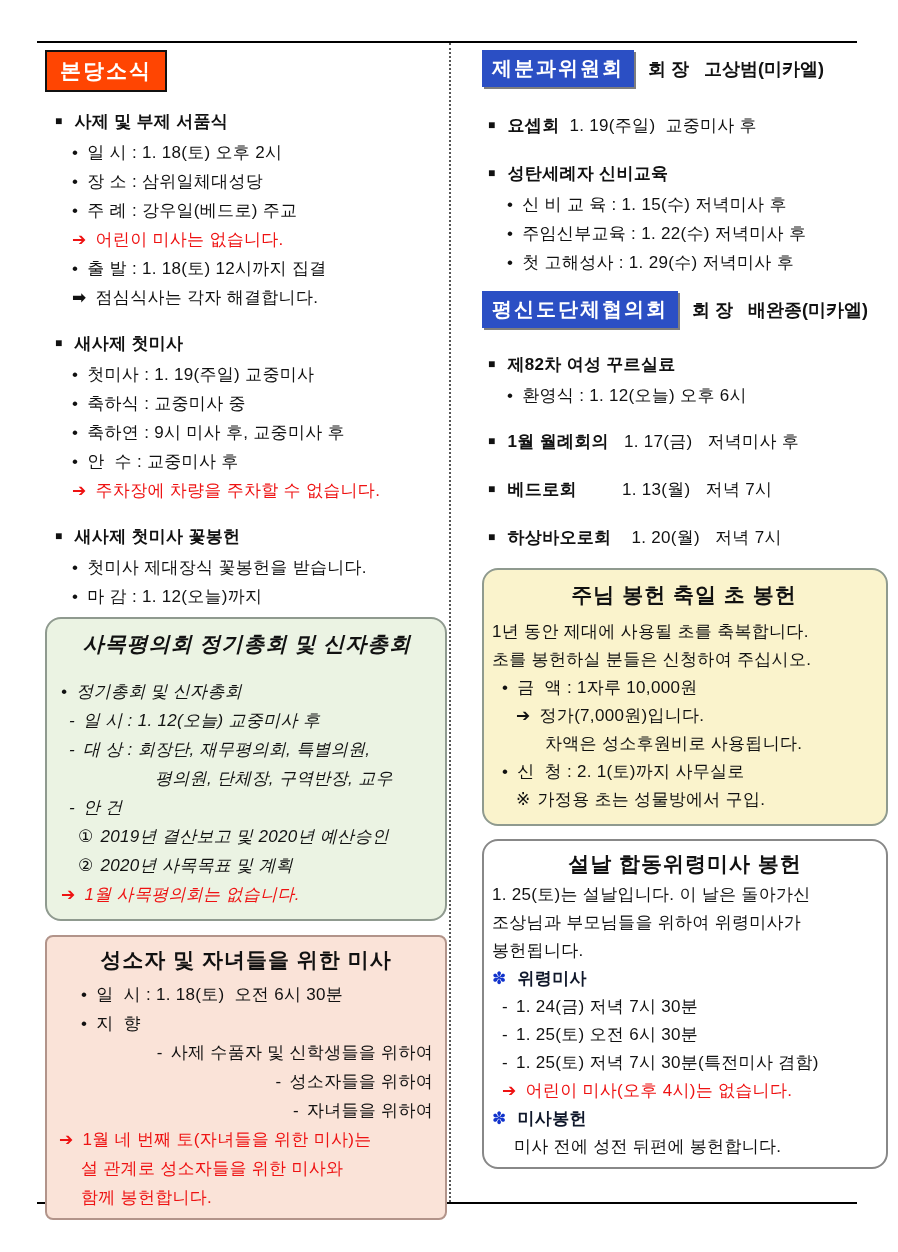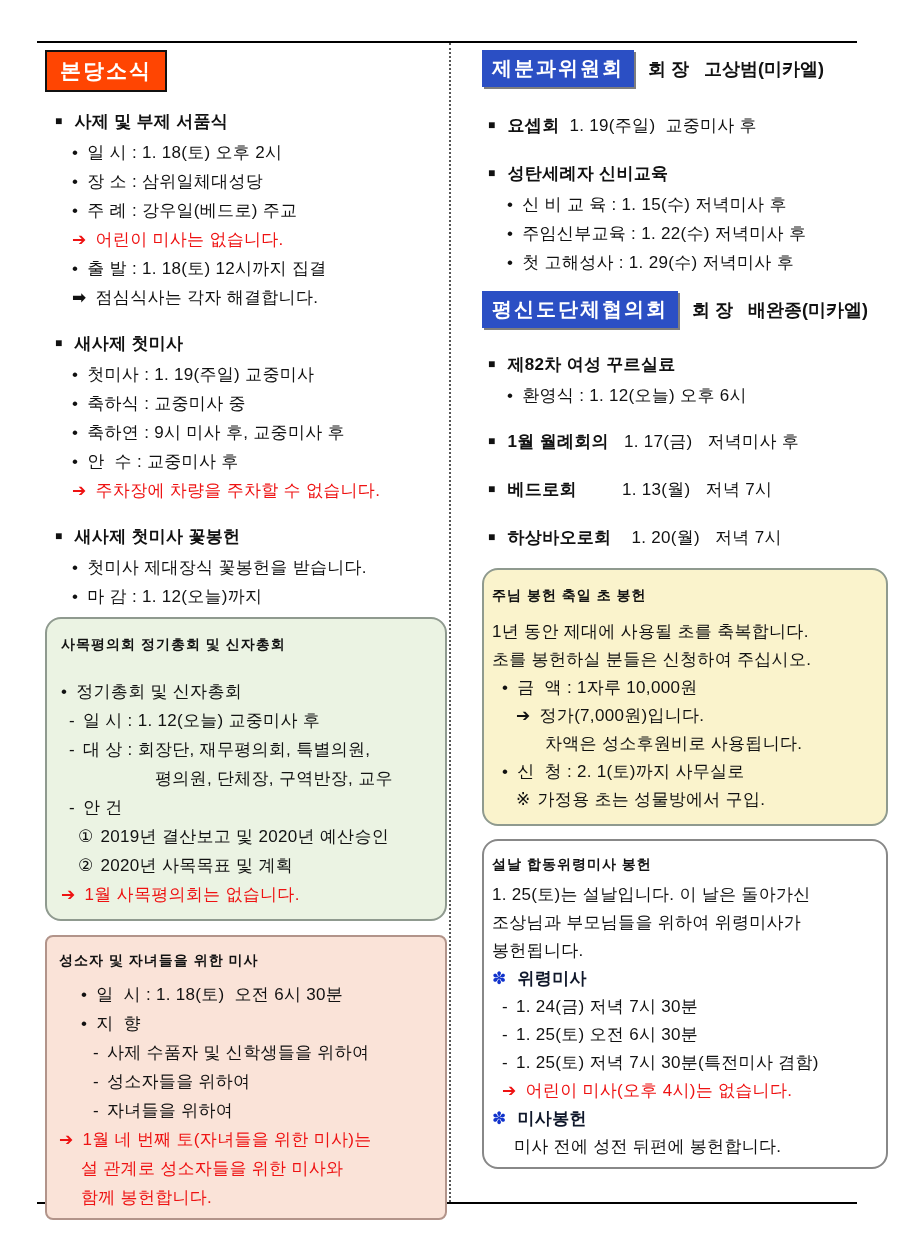--- a/index.html
+++ b/index.html
@@ -58,33 +58,33 @@
   
   .news{padding-left:10px;}
   .news .i1{padding-left:17px;}
 
   .subcom{padding-left:6px;}
   .subcom .i1{padding-left:19px;}
 
   
   .rbox{border:2px solid #8f9a8f;border-radius:16px;margin-top:6px;}
   .rbox .title{
-    text-align:left;font-weight:bold;font-size:14px;
+    text-align:center;font-weight:bold;font-size:21px;
     letter-spacing:1px;line-height:30px;
   }
-  .box-council{background:#ebf3e3;padding:10px 12px 10px 14px;}
+  .box-council{background:#ebf3e3;padding:10px 12px 10px 14px;font-style:italic;}
   .box-council .title{margin-bottom:18px;}
   .box-council .i1{padding-left:8px;}
   .box-council .i2{padding-left:17px;}
   .box-council .i3{padding-left:94px;}
 
   .box-vocation{background:#fae3d8;border-color:#b2948a;margin-top:14px;padding:8px 12px 6px 12px;border-radius:8px;}
   .box-vocation .title{margin-bottom:5px;}
   .box-vocation .i1{padding-left:22px;}
-  .box-vocation .i2{padding-left:34px;}
+  .box-vocation .i2{padding-left:34px;text-align:right;}
 
   .box-candle{background:#faf3cc;margin-top:14px;padding:10px 10px 10px 8px;}
   .box-candle .title{margin-bottom:8px;}
   .box-candle .line{line-height:28px;}
   .box-candle .i1{padding-left:10px;}
   .box-candle .i2{padding-left:24px;}
   .box-candle .i3{padding-left:53px;}
   .box-candle .gap{margin-top:15px;}
 
   .box-newyear{background:#ffffff;border-color:#888;margin-top:13px;padding:8px 8px 6px 8px;}

